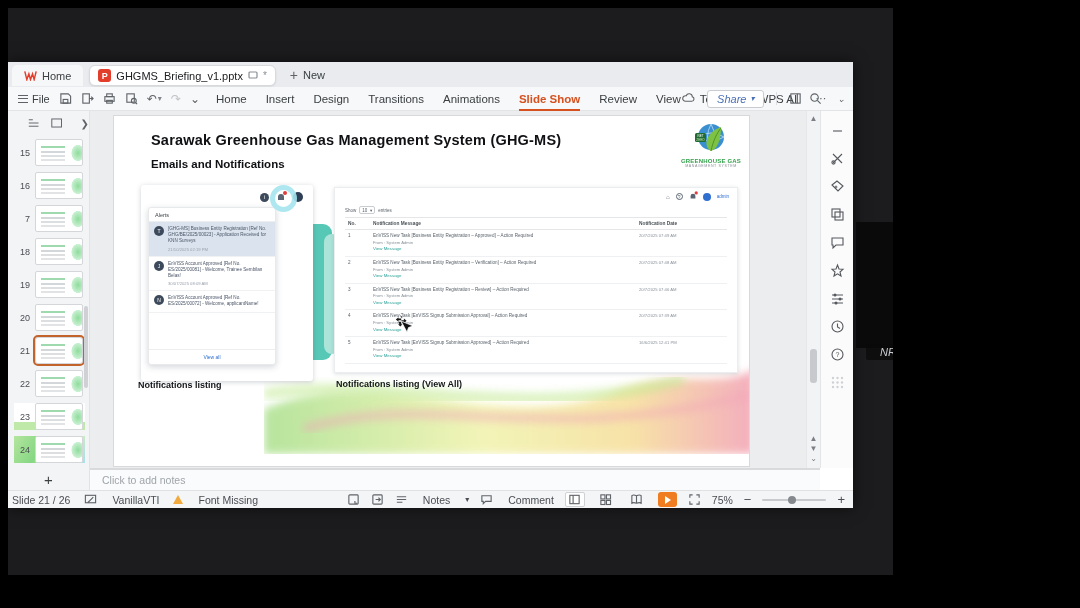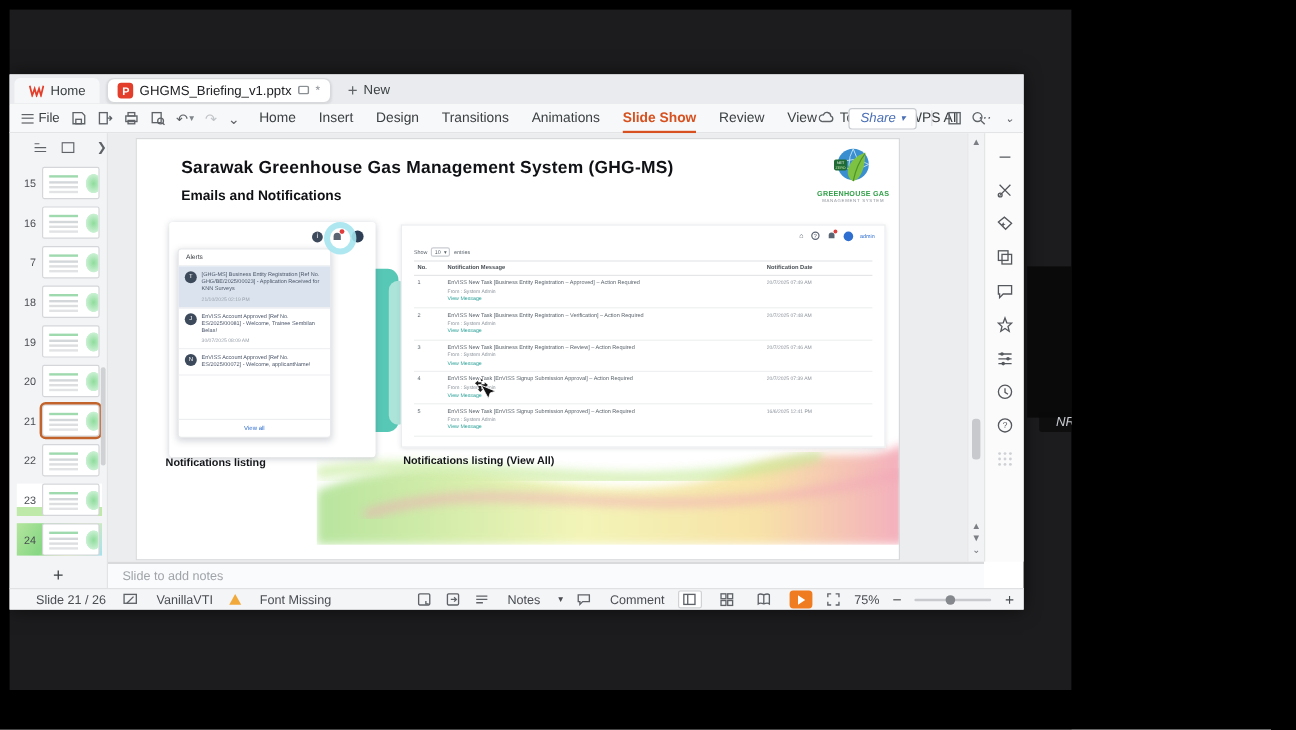--- a/index.html
+++ b/index.html
@@ -80,21 +80,21 @@
   .vscroll .thumbbar { position:absolute; left:3px; top:238px; width:7px; height:34px; background:#c7c9cd; border-radius:3px; }
   .vscroll .navs { position:absolute; bottom:4px; left:0; right:0; text-align:center; line-height:10px; }
 
   
   .rail { position:absolute; left:812px; top:49px; width:33px; height:357px; background:#fbfbfc; border-left:1px solid #e4e5e7; display:flex; flex-direction:column; align-items:center; gap:13px; padding-top:12px; }
   .rail svg { width:15px; height:15px; }
 
   
   .notes-bar { position:absolute; left:82px; top:406px; width:730px; height:22px; background:#fafbfc; border-top:2px solid #d9dadc; color:#a0a4a9; font-size:10.5px; display:flex; align-items:center; padding-left:12px; }
   .status-bar { position:absolute; left:0; top:428px; width:100%; height:18px; background:#f4f5f7; border-top:1px solid #e0e1e3; display:flex; align-items:center; font-size:10.5px; color:#4a4d52; }
-  .status-left { display:flex; align-items:center; gap:14px; padding-left:22px; }
+  .status-left { display:flex; align-items:center; gap:14px; padding-left:4px; }
   .warn-tri { width:0; height:0; border-left:5px solid transparent; border-right:5px solid transparent; border-bottom:9px solid #f2a93b; position:relative; }
   .status-item { display:flex; align-items:center; gap:15px; }
   .status-right { position:absolute; right:8px; display:flex; align-items:center; gap:11px; }
   .sb-ico { width:13px; height:13px; }
   .view-btn { display:flex; align-items:center; justify-content:center; width:20px; height:15px; border-radius:2px; }
   .view-btn.sel { background:#fff; border:1px solid #cfd1d4; }
   .play-btn { width:19px; height:15px; background:#ef7c20; border-radius:3px; display:flex; align-items:center; justify-content:center; }
   .play-btn .tri { width:0; height:0; border-left:6px solid #fff; border-top:4px solid transparent; border-bottom:4px solid transparent; margin-left:1px; }
   .zoom-track { position:relative; width:64px; height:2px; background:#c8cacd; border-radius:1px; }
   .zoom-knob { position:absolute; left:26px; top:-3px; width:8px; height:8px; border-radius:50%; background:#85888d; }
@@ -518,21 +518,21 @@
           <circle cx="3" cy="7.5" r="1.2" fill="#9aa0a6"></circle>
           <circle cx="7.5" cy="7.5" r="1.2" fill="#9aa0a6"></circle>
           <circle cx="12" cy="7.5" r="1.2" fill="#9aa0a6"></circle>
           <circle cx="3" cy="12" r="1.2" fill="#9aa0a6"></circle>
           <circle cx="7.5" cy="12" r="1.2" fill="#9aa0a6"></circle>
           <circle cx="12" cy="12" r="1.2" fill="#9aa0a6"></circle>
         </svg>
     </div>
 
     <div class="notes-bar">
-      <span>Slide to add notes</span>
+      <span>Click to add notes</span>
     </div>
 
     <div class="status-bar">
       <div class="status-left">
         <span>Slide 21 / 26</span>
         <span class="status-item">
           <svg class="sb-ico" viewBox="0 0 14 14">
               <rect x="1.5" y="2.5" width="11" height="8" class="icon-stroke"></rect>
               <path d="M4 10.5 L10 4.5" class="icon-stroke"></path>
             </svg>

